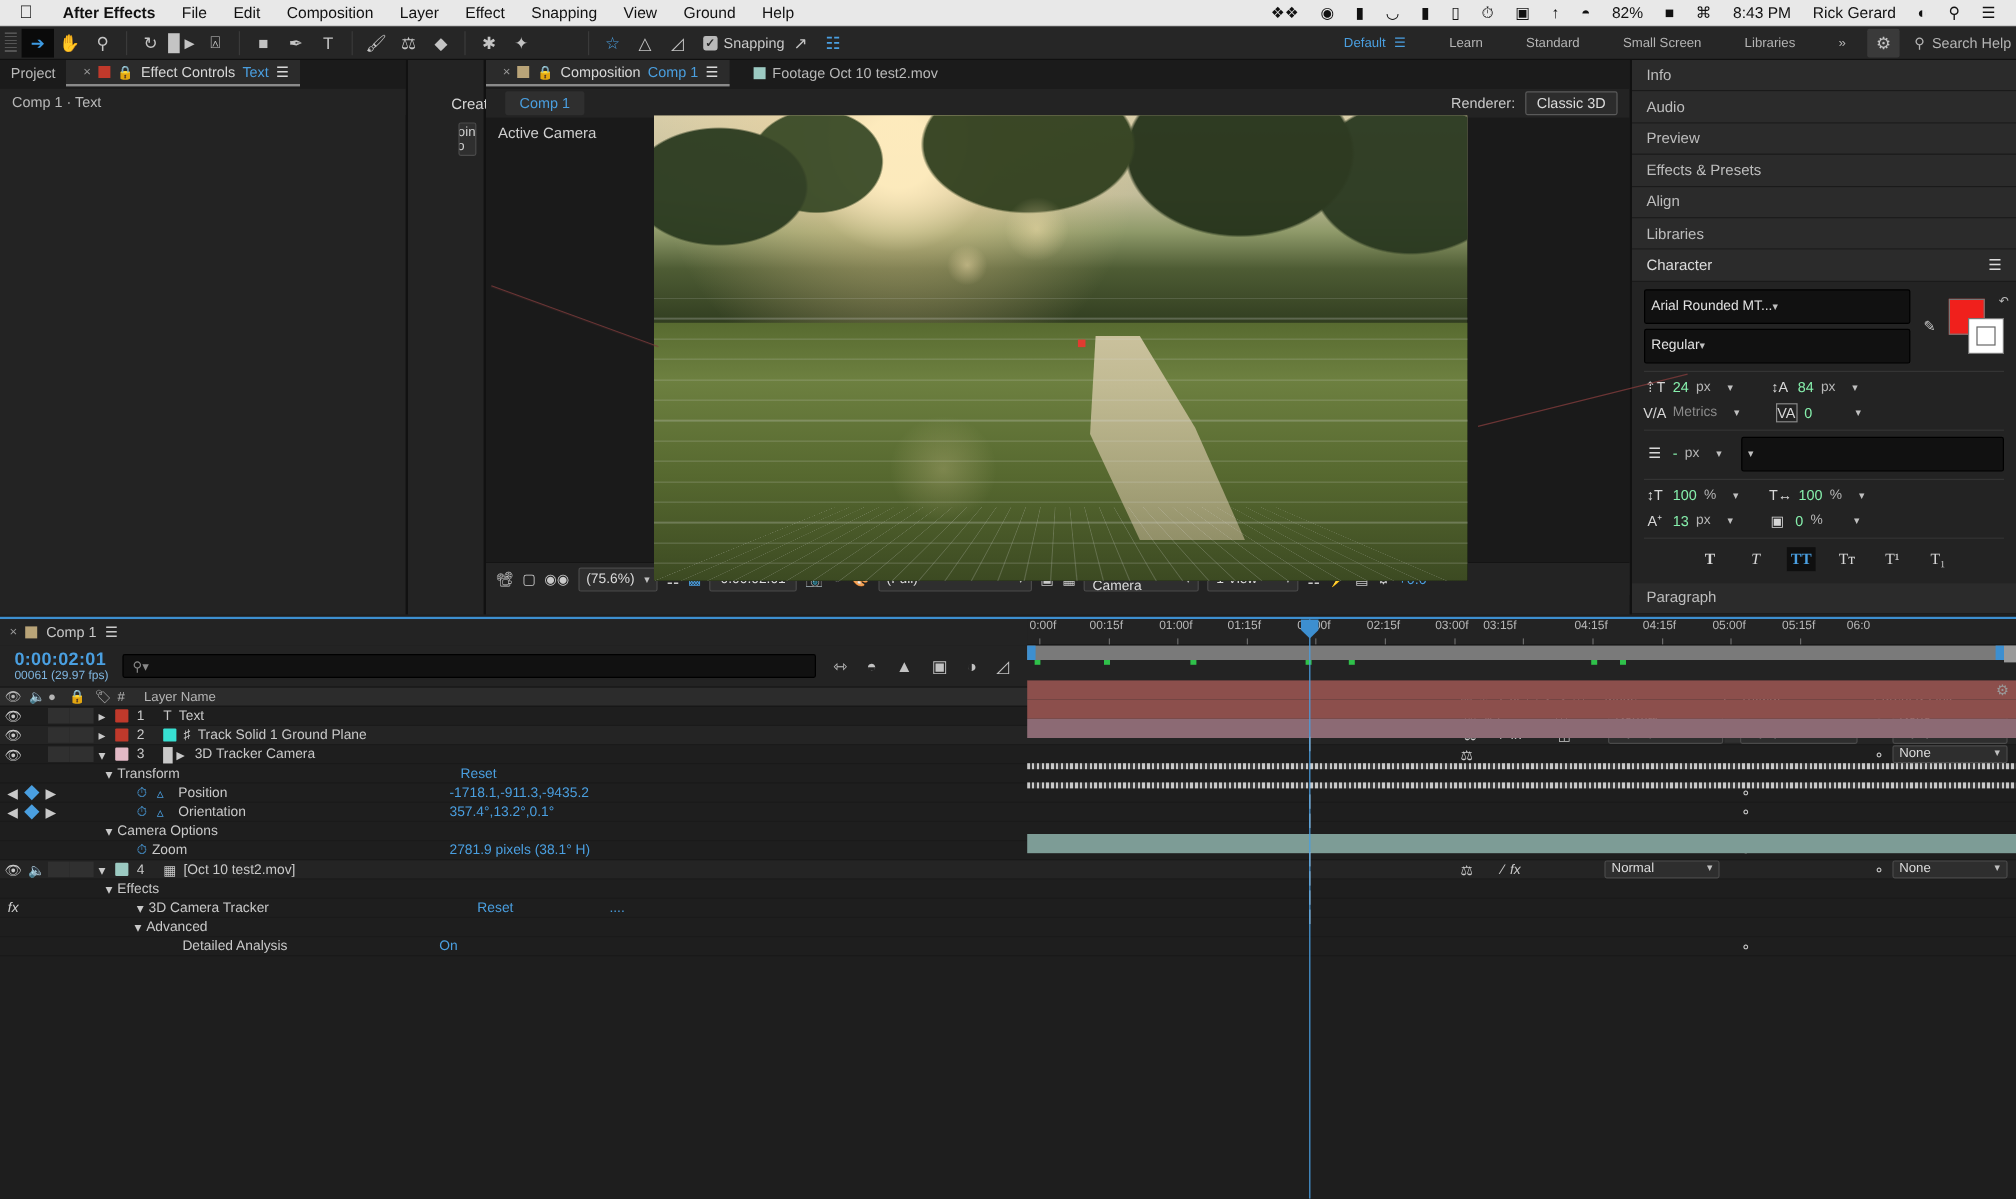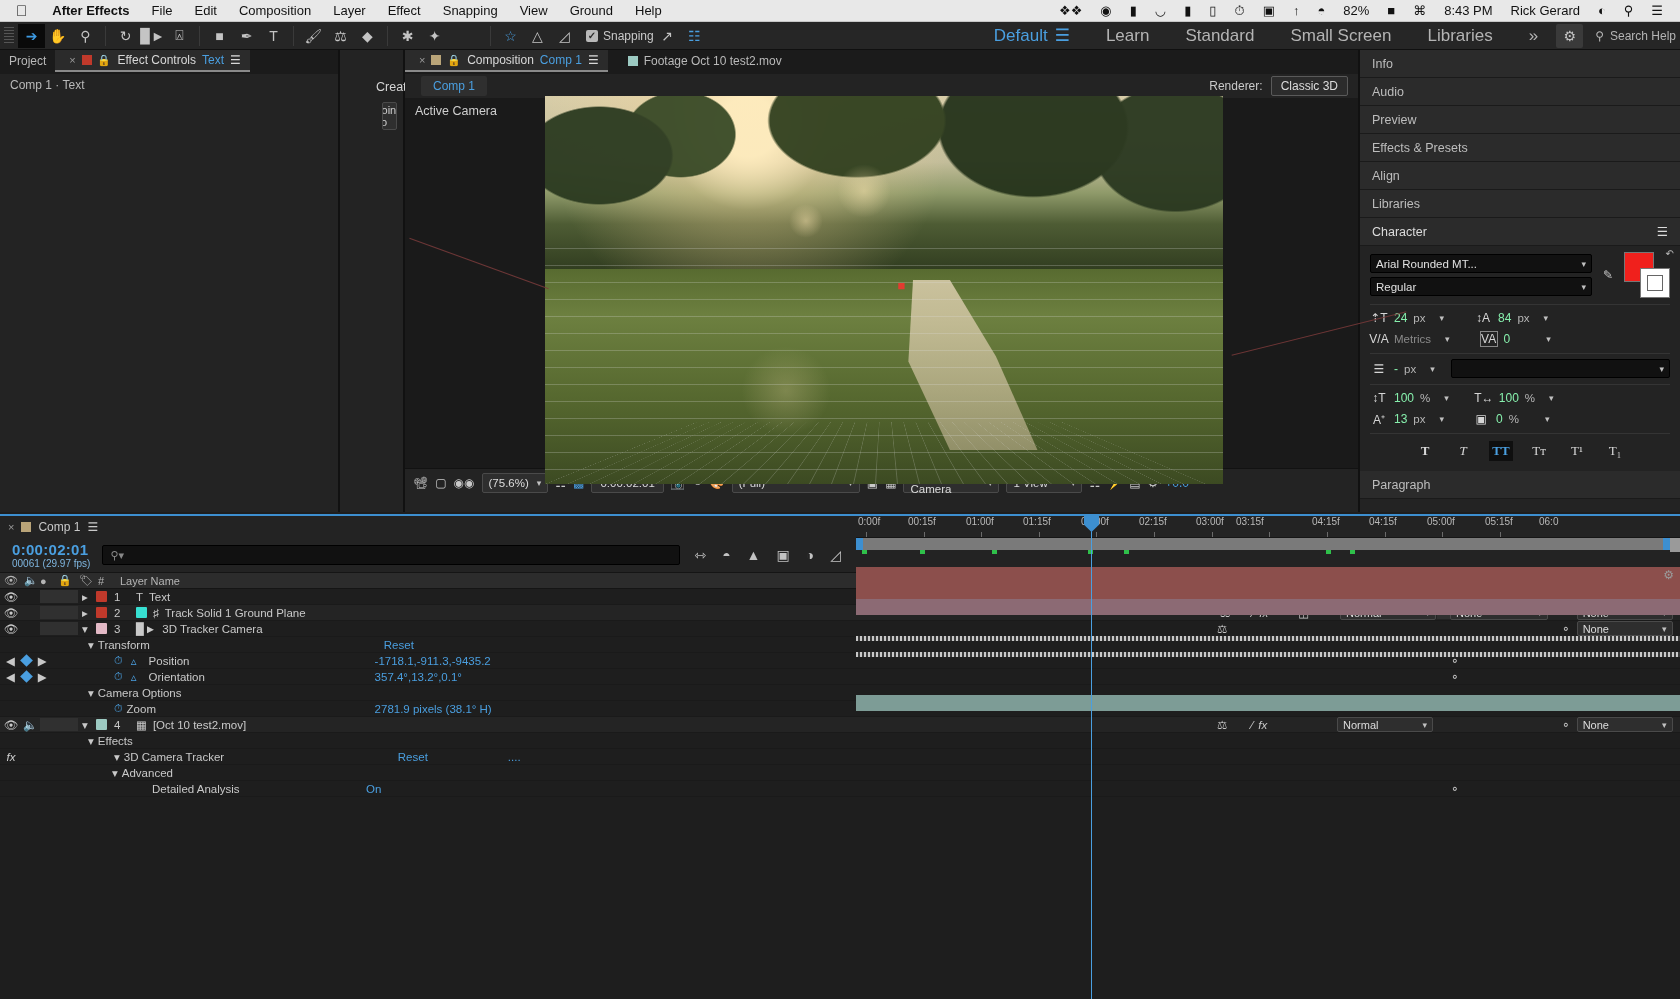--- a/index.html
+++ b/index.html
@@ -24,21 +24,21 @@
      background:repeating-linear-gradient(to bottom,#555 0 1px,transparent 1px 3px); }
   .tbtn { width:27px; height:24px; display:flex; align-items:center; justify-content:center;
      color:#c4c4c4; font-size:14px; position:relative; }
   .tbtn.sel { background:#0a0a0a; color:#3d9ae2; }
   .tbtn.blue { color:#4a9fe0; }
   .tsep { width:1px; height:20px; background:#3a3a3a; margin:0 6px; }
   .snapbox { display:flex; align-items:center; gap:5px; margin-left:8px; font-size:12px; }
   .chk { width:12px;height:12px;background:#b9b9b9;border-radius:2px;color:#2b2b2b;
      font-size:10px;display:flex;align-items:center;justify-content:center;font-weight:bold;}
   .wsbar { margin-left:auto; display:flex; align-items:center; height:28px; }
-  .ws { padding:0 18px; color:#b4b4b4; font-size:17px;text-align:right; }
+  .ws { padding:0 18px; color:#b4b4b4; font-size:11px;text-align:right; }
   .ws.active { color:#4a9fe0; }
   .ws .burger{ color:#4a9fe0; margin-left:7px; }
   .searchhelp { display:flex;align-items:center;gap:6px;padding-left:12px;color:#b4b4b4; }
 
   
   .ptab { display:flex; align-items:center; gap:6px; height:22px; padding:0 9px;
      font-size:12px; color:#b9b9b9; }
   .ptabs { height:24px; background:#1b1b1b; display:flex; align-items:stretch; }
   .ptab.active { background:#2b2b2b; color:#d8d8d8; border-bottom:2px solid #8a8a8a; }
   .xclose { color:#9a9a9a; font-size:11px; }
@@ -108,22 +108,22 @@
      display:flex;align-items:center;padding:0 8px;color:#dcdcdc;font-size:11.5px;}
 
   
   .rstack { display:flex; flex-direction:column; }
   .rrow { height:28px; display:flex; align-items:center; justify-content:space-between;
      padding:0 12px; border-bottom:1px solid #1a1a1a; background:#2b2b2b; color:#bdbdbd;
      font-size:12.5px; }
   .rrow.hdr { color:#dcdcdc; }
   .charbody { background:#232323; padding:6px 10px 8px; }
   .cline { display:flex; align-items:center; gap:6px; margin-bottom:5px; }
-  .fontsel { background:#111; border:1px solid #000; border-radius:2px; height:19px;
-     display:flex;align-items:center;justify-content:space-between;padding:0 5px;
+  .fontsel { background:#111; border:1px solid #000; border-radius:2px; height:29px;
+     display:flex;align-items:center;padding:0 5px;
      color:#e0e0e0; font-size:11.5px; }
   .caret { font-size:9px; color:#c0c0c0; }
   .cnum { color:#86efac; font-size:12px;text-align:center; }
   .cunit { color:#b6b6b6; font-size:11.5px; }
   .cicon { width:18px;height:16px;display:flex;align-items:center;justify-content:center;
      color:#d6d6d6;font-size:12px; }
   .tstyles { display:flex; gap:14px; justify-content:center; padding:5px 0 2px; }
   .tst { width:24px;height:20px;display:flex;align-items:center;justify-content:center;
      color:#d8d8d8; font-size:13px; font-family:"Liberation Serif", serif; }
   .tst.on { background:#0f0f0f; color:#4a9fe0; }
@@ -153,21 +153,21 @@
   .c-eye{width:22px;justify-content:center;} .c-aud{width:18px;justify-content:center;}
   .c-solo{width:18px;} .c-lock{width:20px;}
   .c-lbl{width:16px;justify-content:center;} .c-tw{width:14px;justify-content:center;}
   .c-color{width:18px;justify-content:center;} .c-num{width:22px;padding-left:4px;}
   .c-name{flex:1;display:flex;align-items:center;gap:6px;padding-left:4px;}
   .c-sw{width:112px;display:flex;align-items:center;gap:5px;}
   .c-mode{width:105px;padding-left:8px;}
   .c-t{width:16px;} .c-trk{width:105px;}
   .c-par{width:125px;display:flex;align-items:center;gap:6px;padding-left:6px;}
   .msel { background:#2e2e2e;border:1px solid #4a4a4a;border-radius:2px;height:15px;width:96px;
-     display:flex;align-items:center;justify-content:space-between;padding:0 5px;font-size:11px;color:#dcdcdc;}
+     display:flex;align-items:flex-start;justify-content:space-between;padding:0 5px;font-size:11px;color:#dcdcdc;}
   .colorchip { width:11px;height:11px;border-radius:1px; }
   .val { color:#4a9fe0; font-size:11.5px; }
   .kf { width:9px;height:9px;background:#4a9fe0;transform:rotate(45deg); }
   .stopw { color:#4a9fe0; font-size:11px; }
 
   
   .tgraph { position:absolute; left:856px; top:0; right:0; bottom:0; }
   .ruler { height:22px; background:#232323; position:relative; border-bottom:1px solid #151515;}
   .tick { position:absolute; top:0; font-size:10px; color:#b9b9b9; }
   .tickm { position:absolute; bottom:0; width:1px; height:5px; background:#6a6a6a; }

